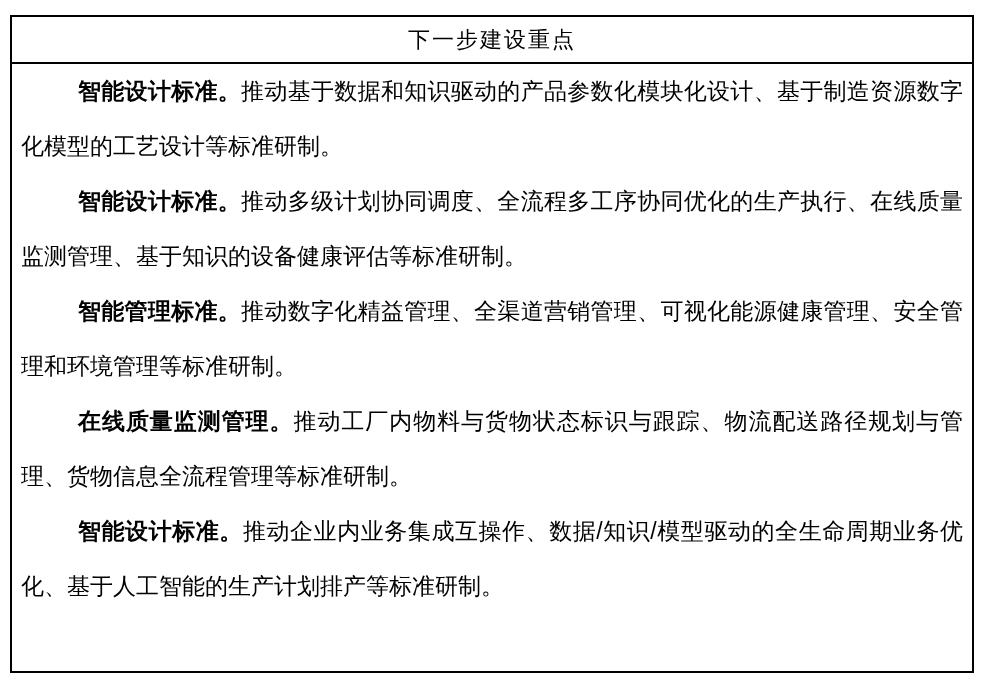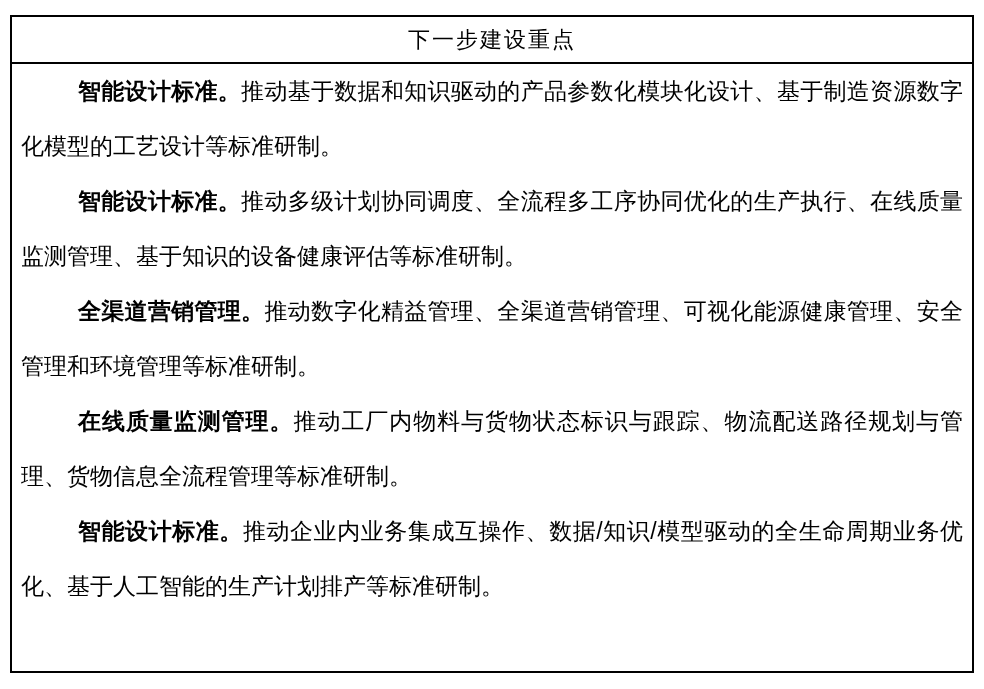--- a/index.html
+++ b/index.html
@@ -55,18 +55,18 @@
 </style>
 </head>
 <body>
 
 <div class="page">
   <div class="box">
     <div class="box-title">下一步建设重点</div>
     <div class="box-body">
       <p class="para"><span class="lead">智能设计标准。</span><span class="body-text">推动基于数据和知识驱动的产品参数化模块化设计、基于制造资源数字化模型的工艺设计等标准研制。</span></p>
       <p class="para"><span class="lead">智能设计标准。</span><span class="body-text">推动多级计划协同调度、全流程多工序协同优化的生产执行、在线质量监测管理、基于知识的设备健康评估等标准研制。</span></p>
-      <p class="para"><span class="lead">全渠道营销管理。</span><span class="body-text">推动数字化精益管理、全渠道营销管理、可视化能源健康管理、安全管理和环境管理等标准研制。</span></p>
+      <p class="para"><span class="lead">智能管理标准。</span><span class="body-text">推动数字化精益管理、全渠道营销管理、可视化能源健康管理、安全管理和环境管理等标准研制。</span></p>
       <p class="para"><span class="lead">在线质量监测管理。</span><span class="body-text">推动工厂内物料与货物状态标识与跟踪、物流配送路径规划与管理、货物信息全流程管理等标准研制。</span></p>
       <p class="para"><span class="lead">智能设计标准。</span><span class="body-text">推动企业内业务集成互操作、数据/知识/模型驱动的全生命周期业务优化、基于人工智能的生产计划排产等标准研制。</span></p>
     </div>
   </div>
 </div>
 
 </body></html>

